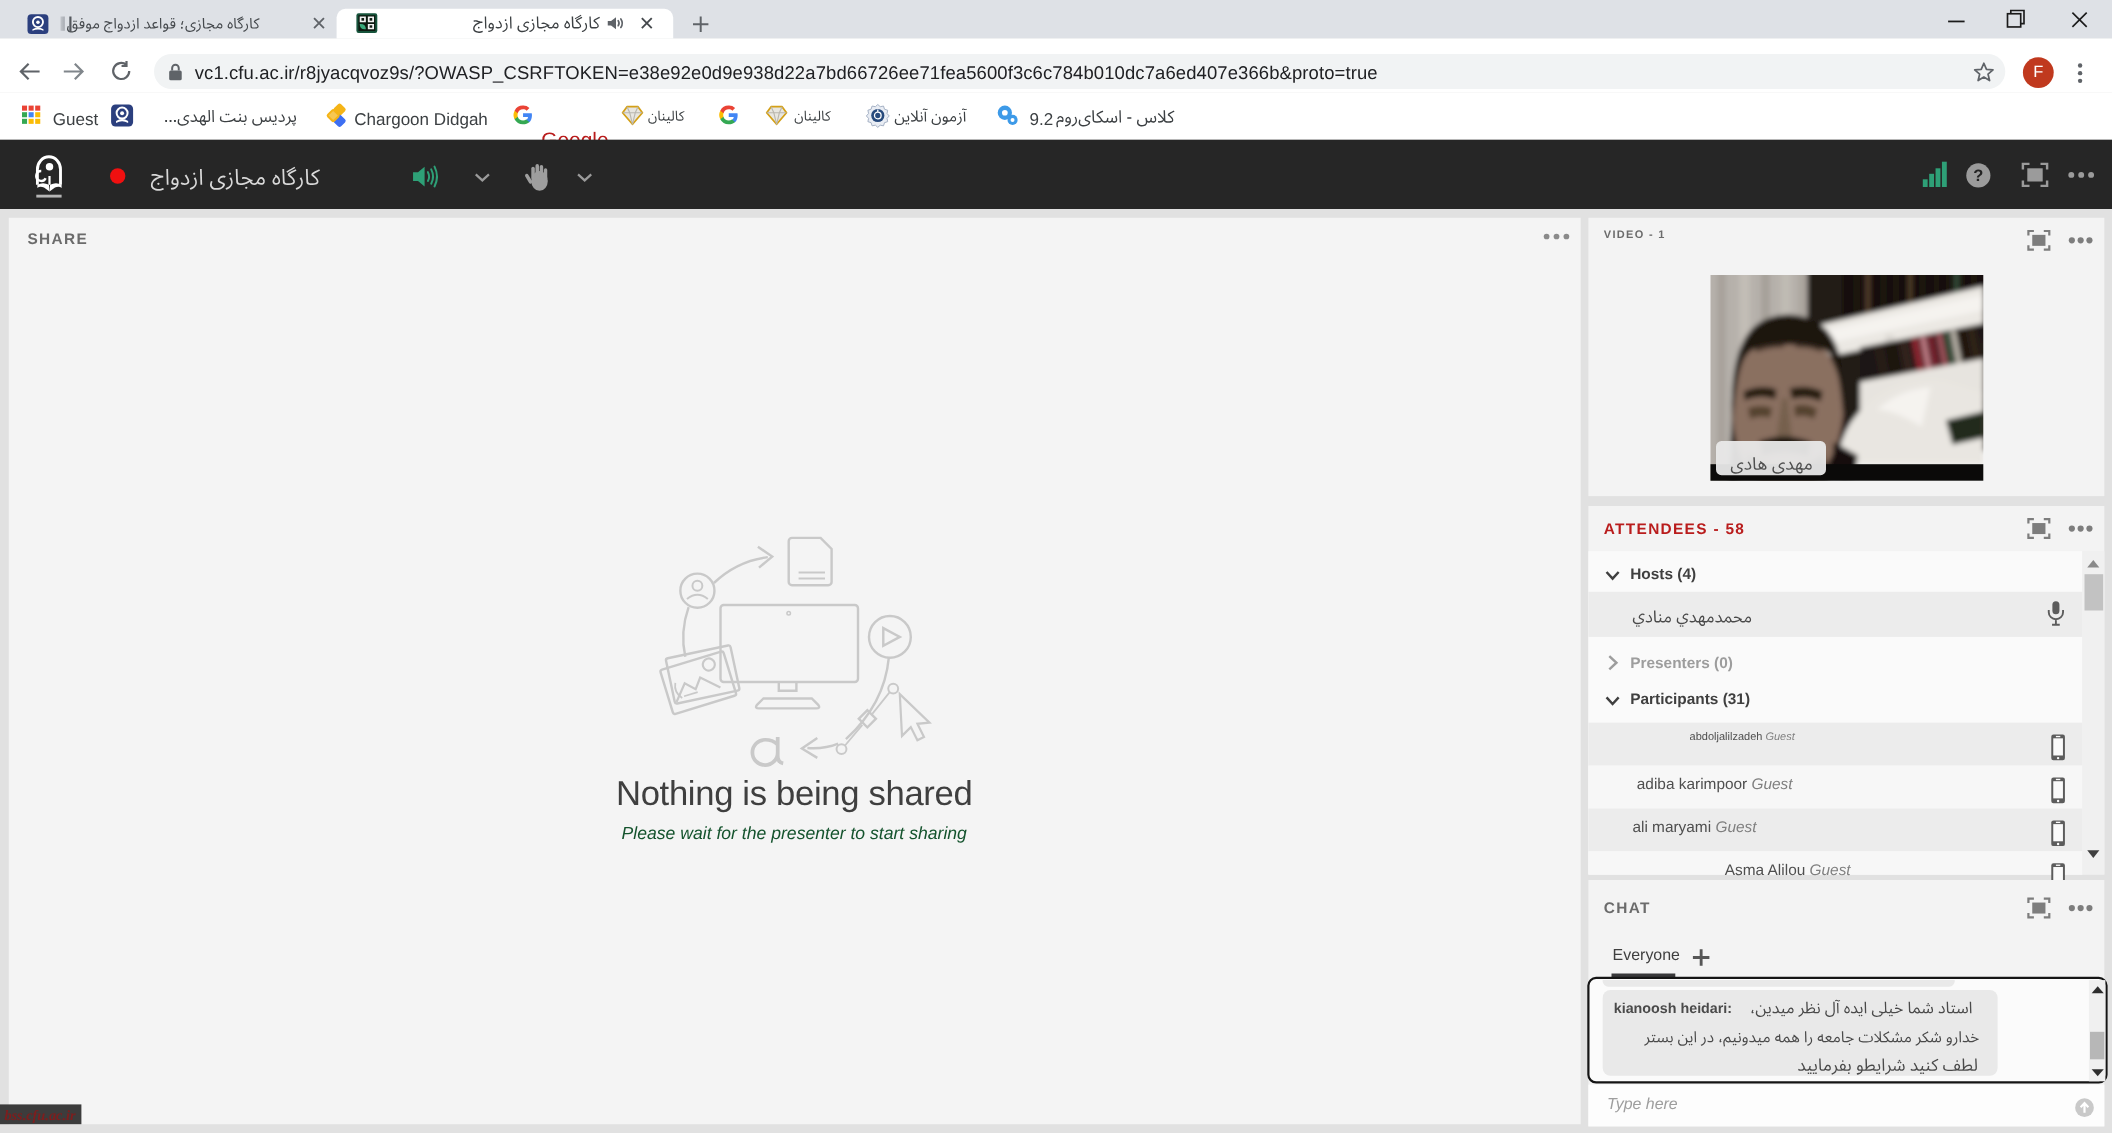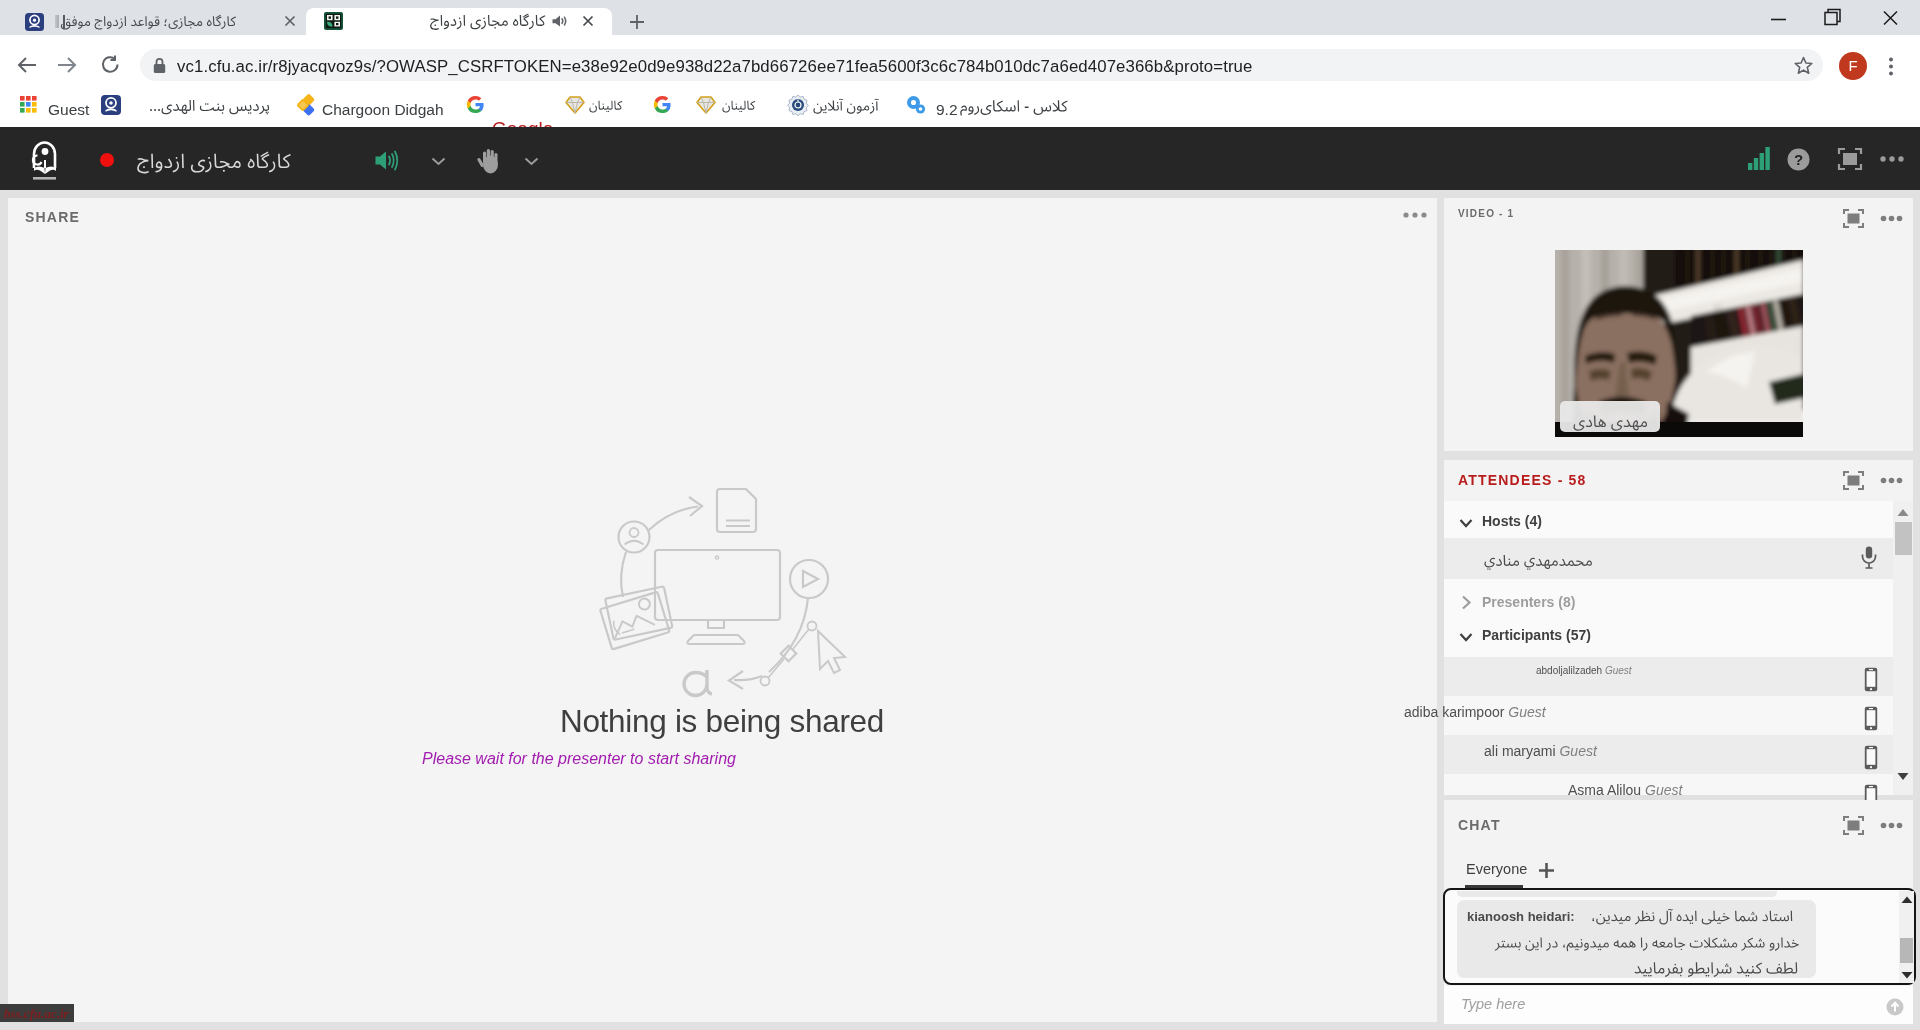--- a/index.html
+++ b/index.html
@@ -231,21 +231,21 @@
 <path d="M144 200 Q160 201 172 196"></path>
 <path d="M153 191 L139 200.5 L153 209"></path>
 <rect x="193" y="168" width="11" height="11" transform="rotate(45 198.5 173.5)"></rect>
 <path d="M203 169 L219 149 M194 179 L178 198" stroke-width="1.6"></path>
 <circle cx="222" cy="146" r="4.5" stroke-width="1.8"></circle>
 <circle cx="175" cy="201" r="4.5" stroke-width="1.8"></circle>
 <path d="M228 151 L255 177 L244 178 L250 190 L244 193 L238 181 L230 189 Z" stroke-width="2"></path>
 <path d="M117 190 v17 q0 6 5 7 M117 204 a11.5 11.5 0 1 1 -11.5 -11.5 q7 0 11.5 4.5" stroke-width="3.4"></path>
 </svg>
 <div class="abs" style="left:422px;top:703px;width:600px;text-align:center;font-size:31.5px;color:#3f3f3f;letter-spacing:-0.3px">Nothing is being shared</div>
-<div class="abs" style="left:422px;top:750px;width:600px;font-size:16px;font-style:italic;color:#a21caf">Please wait for the presenter to start sharing</div>
+<div class="abs" style="left:422px;top:750px;width:600px;text-align:center;font-size:16px;font-style:italic;color:#14532d">Please wait for the presenter to start sharing</div>
 <div class="abs" style="left:0;top:1004px;width:74px;height:18px;background:#3c3c3c"></div>
 <div class="abs" style="left:4px;top:1006px;font-size:13px;font-weight:bold;font-style:italic;font-family:'Liberation Serif',serif;color:#7f1d1d">bss.cfu.ac.ir</div>
 <div class="abs" style="left:1444px;top:198px;width:469px;height:253px;background:#f3f3f3"></div>
 <div class="abs" style="left:1458px;top:208px;font-size:10px;font-weight:bold;letter-spacing:1.2px;color:#6b6b6b">VIDEO&nbsp;- 1</div>
 <svg class="abs" style="left:1843px;top:209px" width="24" height="20">
 <path d="M1 5 V1 H6 M15 1 H20 V5 M20 14 V18 H15 M6 18 H1 V14" stroke="#7d7d7d" stroke-width="2" fill="none"></path>
 <rect x="4.5" y="4.5" width="12" height="10" fill="#7d7d7d"></rect>
 </svg>
 <svg class="abs" style="left:1880px;top:215px" width="24" height="8">
     <circle cx="3.5" cy="3.5" r="2.8" fill="#7d7d7d"></circle>
@@ -348,35 +348,35 @@
 <svg style="position:absolute;left:1484.0px;top:547.2px;overflow:visible" width="109" height="27">
     <path transform="translate(0,18.8)" d="M0.4 -1.8Q0.4 -2.1 0.5 -2.6Q0.6 -3 0.7 -3.4Q0.9 -3.9 1.1 -4.4L2.2 -4Q2 -3.6 1.9 -3.2Q1.8 -2.9 1.7 -2.5Q1.7 -2.2 1.7 -1.9Q1.7 -1.3 1.9 -0.9Q2.2 -0.4 2.6 -0.1Q3.1 0.1 3.7 0.3Q4.3 0.4 5 0.4Q6 0.4 6.9 0.2Q7.7 -0 8.2 -0.4Q8.7 -0.7 9 -1.1Q9.3 -1.5 9.3 -1.8Q9.3 -2 9 -2.2Q8.8 -2.4 8.4 -2.5Q7.9 -2.7 7.5 -2.8Q7 -3 6.6 -3.2Q6.2 -3.5 6 -3.8Q5.7 -4.2 5.7 -4.6Q5.7 -5.2 6 -5.8Q6.3 -6.5 6.9 -7Q7.4 -7.5 8.1 -7.8Q8.7 -8.1 9.4 -8.1Q10.1 -8.1 10.5 -7.9Q11 -7.7 11.2 -7.6L10.7 -6.5Q10.4 -6.6 10.1 -6.8Q9.8 -6.9 9.4 -6.9Q9 -6.9 8.6 -6.7Q8.1 -6.5 7.7 -6.2Q7.4 -5.9 7.2 -5.5Q6.9 -5.2 6.9 -4.8Q6.9 -4.6 7.2 -4.3Q7.5 -4.1 7.9 -4Q8.3 -3.8 8.8 -3.6Q9.2 -3.4 9.7 -3.2Q10.1 -3 10.3 -2.7Q10.6 -2.4 10.6 -2Q10.6 -1.5 10.2 -0.8Q9.9 -0.2 9.1 0.4Q8.4 1 7.3 1.3Q6.3 1.7 4.9 1.7Q3.9 1.7 3.1 1.5Q2.3 1.3 1.7 0.8Q1.1 0.4 0.8 -0.2Q0.4 -0.9 0.4 -1.8ZM6 4Q5.7 4 5.4 3.8Q5.2 3.6 5.2 3.3Q5.2 3 5.4 2.8Q5.7 2.6 6 2.6Q6.3 2.6 6.5 2.8Q6.7 3 6.7 3.3Q6.7 3.6 6.5 3.8Q6.3 4 6 4ZM3.9 4Q3.6 4 3.4 3.8Q3.2 3.6 3.2 3.3Q3.2 3 3.4 2.8Q3.6 2.6 3.9 2.6Q4.2 2.6 4.4 2.8Q4.6 3 4.6 3.3Q4.6 3.6 4.4 3.8Q4.2 4 3.9 4Z M11.9 -0.7 12.5 -1.7Q12.8 -1.5 13.4 -1.3Q13.9 -1.2 14.6 -1.2Q15.4 -1.2 15.8 -1.3Q16.3 -1.5 16.5 -1.7Q16.7 -2 16.7 -2.4Q16.7 -2.7 16.5 -3.2Q16.4 -3.6 16 -4.4Q15.6 -5.1 14.7 -6.4L15.7 -7Q16.5 -5.9 17 -5.1Q17.5 -4.2 17.7 -3.5Q17.9 -2.8 17.9 -2.4Q17.9 -1.8 17.6 -1.2Q17.3 -0.6 16.6 -0.3Q15.9 0.1 14.6 0.1Q14.1 0.1 13.6 0Q13.1 -0.1 12.7 -0.3Q12.2 -0.4 11.9 -0.7Z M22.9 0.1Q21.7 0.1 21.1 -0.2Q20.4 -0.5 20.2 -1Q20 -1.6 19.9 -2.5L19.6 -10.7H20.9L21.2 -3Q21.2 -2.2 21.3 -1.9Q21.4 -1.5 21.8 -1.3Q22.2 -1.2 23.1 -1.2Q23.4 -1.2 23.5 -1Q23.7 -0.8 23.7 -0.6Q23.7 -0.3 23.5 -0.1Q23.2 0.1 22.9 0.1Z M22.9 0.1 23.1 -1.2Q23.7 -1.2 24.1 -1.3Q24.4 -1.4 24.6 -1.7Q24.8 -2 24.9 -2.6Q25.1 -3.3 25.3 -4.2L26.4 -4Q26.4 -3.8 26.3 -3.4Q26.2 -3.1 26.2 -2.8Q26.1 -2.4 26.1 -2.2Q26.1 -1.9 26.2 -1.7Q26.4 -1.4 26.8 -1.3Q27.3 -1.2 28.2 -1.2Q28.5 -1.2 28.7 -1Q28.8 -0.8 28.8 -0.6Q28.8 -0.3 28.6 -0.1Q28.4 0.1 28.1 0.1Q27.1 0.1 26.5 -0.1Q26 -0.3 25.7 -0.6Q25.5 -1 25.4 -1.5L25.8 -1.5Q25.6 -1 25.3 -0.7Q25 -0.4 24.7 -0.2Q24.4 -0 23.9 0Q23.5 0.1 22.9 0.1ZM25.3 -5.8Q24.9 -5.8 24.7 -6Q24.5 -6.2 24.5 -6.5Q24.5 -6.8 24.7 -7.1Q24.9 -7.3 25.3 -7.3Q25.6 -7.3 25.8 -7.1Q26 -6.8 26 -6.5Q26 -6.2 25.8 -6Q25.6 -5.8 25.3 -5.8Z M28.1 0.1 28.2 -1.2Q28.6 -1.2 28.9 -1.3Q29.2 -1.5 29.5 -1.9Q29.7 -2.4 30.1 -3.1Q30.5 -4 30.9 -4.5Q31.4 -5 31.8 -5.2Q32.2 -5.4 32.6 -5.4Q33.1 -5.4 33.6 -5.1Q34 -4.8 34.3 -4.4Q34.7 -4 34.9 -3.5Q35 -2.9 35 -2.4Q35 -1.5 34.7 -1Q34.4 -0.5 33.9 -0.2Q33.4 0 32.9 0Q32.4 0 31.7 -0.2Q31 -0.4 29.9 -1.1L30.5 -2Q31.2 -1.6 31.8 -1.4Q32.4 -1.2 32.8 -1.2Q33.2 -1.2 33.5 -1.4Q33.7 -1.5 33.8 -1.7Q34 -2 34 -2.3Q34 -2.7 33.8 -3.1Q33.5 -3.6 33.2 -3.9Q32.9 -4.1 32.5 -4.1Q32.3 -4.1 32 -4Q31.8 -3.8 31.5 -3.4Q31.2 -3 30.9 -2.3Q30.5 -1.5 30.2 -1Q29.9 -0.5 29.5 -0.3Q29.2 -0.1 28.9 0Q28.5 0.1 28.1 0.1Z M40.3 -1.8Q40.3 -2.1 40.4 -2.6Q40.4 -3 40.6 -3.4Q40.7 -3.9 40.9 -4.4L42 -4Q41.8 -3.6 41.7 -3.2Q41.6 -2.9 41.6 -2.5Q41.5 -2.2 41.5 -1.9Q41.5 -1.3 41.8 -0.9Q42 -0.4 42.5 -0.1Q42.9 0.1 43.5 0.3Q44.1 0.4 44.8 0.4Q45.9 0.4 46.7 0.2Q47.5 -0 48 -0.4Q48.6 -0.7 48.8 -1.1Q49.1 -1.5 49.1 -1.8Q49.1 -2 48.9 -2.2Q48.6 -2.4 48.2 -2.5Q47.8 -2.7 47.3 -2.8Q46.9 -3 46.5 -3.2Q46.1 -3.5 45.8 -3.8Q45.6 -4.2 45.6 -4.6Q45.6 -5.2 45.9 -5.8Q46.2 -6.5 46.7 -7Q47.2 -7.5 47.9 -7.8Q48.6 -8.1 49.3 -8.1Q49.9 -8.1 50.4 -7.9Q50.8 -7.7 51 -7.6L50.5 -6.5Q50.2 -6.6 49.9 -6.8Q49.6 -6.9 49.3 -6.9Q48.8 -6.9 48.4 -6.7Q48 -6.5 47.6 -6.2Q47.2 -5.9 47 -5.5Q46.8 -5.2 46.8 -4.8Q46.8 -4.6 47 -4.3Q47.3 -4.1 47.7 -4Q48.1 -3.8 48.6 -3.6Q49.1 -3.4 49.5 -3.2Q49.9 -3 50.2 -2.7Q50.4 -2.4 50.4 -2Q50.4 -1.5 50.1 -0.8Q49.7 -0.2 49 0.4Q48.2 1 47.2 1.3Q46.1 1.7 44.7 1.7Q43.8 1.7 43 1.5Q42.2 1.3 41.6 0.8Q41 0.4 40.6 -0.2Q40.3 -0.9 40.3 -1.8ZM45.8 4Q45.5 4 45.3 3.8Q45.1 3.6 45.1 3.3Q45.1 3 45.3 2.8Q45.5 2.6 45.8 2.6Q46.1 2.6 46.3 2.8Q46.5 3 46.5 3.3Q46.5 3.6 46.3 3.8Q46.1 4 45.8 4ZM43.8 4Q43.4 4 43.2 3.8Q43 3.6 43 3.3Q43 3 43.2 2.8Q43.4 2.6 43.8 2.6Q44.1 2.6 44.3 2.8Q44.5 3 44.5 3.3Q44.5 3.6 44.3 3.8Q44.1 4 43.8 4Z M54.5 -1.2Q55.2 -1.2 55.7 -1.3Q56.1 -1.5 56.3 -1.7Q56.5 -2 56.5 -2.4Q56.5 -2.7 56.3 -3.1Q56.2 -3.6 55.9 -4.1Q55.6 -4.6 55.3 -5.2Q54.9 -5.8 54.5 -6.4L55.6 -7Q56.2 -6.1 56.6 -5.4Q57 -4.6 57.3 -3.9Q57.6 -3.2 57.8 -2.6Q58 -1.9 58.3 -1.6Q58.5 -1.3 58.8 -1.2Q59.1 -1.2 59.4 -1.2Q59.7 -1.2 59.8 -1Q60 -0.8 60 -0.6Q60 -0.3 59.8 -0.1Q59.5 0.1 59.2 0.1Q58.7 0.1 58.3 -0.1Q57.8 -0.3 57.4 -0.7Q57.1 -1.2 57 -1.9L57.6 -2.4Q57.6 -1.8 57.3 -1.2Q57 -0.6 56.4 -0.3Q55.7 0.1 54.5 0.1Q53.9 0.1 53.4 0Q52.9 -0.1 52.5 -0.3Q52.1 -0.4 51.8 -0.7L52.4 -1.7Q52.7 -1.5 53.2 -1.3Q53.7 -1.2 54.5 -1.2Z M63.8 3.3Q62.9 3.3 62.1 2.8Q61.3 2.4 60.9 1.5Q60.4 0.6 60.4 -0.7Q60.4 -1.9 60.7 -2.9Q61 -3.9 61.5 -4.7Q62 -5.4 62.5 -5.8Q63.1 -6.2 63.7 -6.2Q64.2 -6.2 64.5 -6Q64.9 -5.7 65.2 -5.2Q65.4 -4.6 65.4 -3.9Q65.4 -3.3 65.2 -2.7Q65 -2.1 64.5 -1.5Q63.9 -1 62.9 -0.8L63.9 -1.6Q64.4 -1.5 64.9 -1.4Q65.4 -1.3 65.9 -1.2Q66.4 -1.2 67 -1.2Q67.3 -1.2 67.4 -1Q67.6 -0.8 67.6 -0.6Q67.6 -0.3 67.4 -0.1Q67.2 0.1 66.8 0.1Q66.4 0.1 66 0Q65.5 -0 65 -0.1Q64.6 -0.1 64.1 -0.2L65.4 -0.3Q65.8 0.1 66 0.6Q66.1 1.1 66 1.5Q66 2 65.7 2.4Q65.4 2.8 64.9 3Q64.5 3.3 63.8 3.3ZM59.2 0.1 59.4 -1.2Q59.7 -1.2 60 -1.2Q60.3 -1.2 60.6 -1.2L60.7 -0.1Q60.3 0 59.9 0Q59.6 0.1 59.2 0.1ZM63.9 2Q64.1 2 64.4 1.9Q64.6 1.8 64.8 1.6Q65 1.4 65 1Q65 0.6 64.8 0.3Q64.6 -0 64.2 -0.2Q63.7 -0.4 62.8 -0.4Q62.7 -0.4 62.4 -0.4Q62.2 -0.4 62 -0.3Q61.8 -0.3 61.5 -0.2V-1.2Q62.1 -1.3 62.6 -1.5Q63 -1.6 63.4 -1.9Q63.8 -2.2 64 -2.7Q64.2 -3.1 64.2 -3.8Q64.2 -4 64.1 -4.3Q64 -4.6 63.9 -4.8Q63.8 -5 63.6 -5Q63.3 -5 63 -4.7Q62.7 -4.4 62.4 -3.9Q62.1 -3.3 61.9 -2.6Q61.7 -1.8 61.7 -1Q61.7 0 61.9 0.6Q62.1 1.2 62.4 1.5Q62.8 1.8 63.2 1.9Q63.5 2 63.9 2Z M66.8 0.1 67 -1.2Q67.4 -1.2 67.7 -1.3Q68 -1.5 68.2 -1.9Q68.5 -2.4 68.8 -3.1Q69.3 -4 69.7 -4.5Q70.1 -5 70.5 -5.2Q71 -5.4 71.4 -5.4Q71.9 -5.4 72.3 -5.1Q72.8 -4.8 73.1 -4.4Q73.4 -4 73.6 -3.5Q73.8 -2.9 73.8 -2.4Q73.8 -1.5 73.5 -1Q73.2 -0.5 72.7 -0.2Q72.2 0 71.7 0Q71.2 0 70.5 -0.2Q69.7 -0.4 68.6 -1.1L69.2 -2Q70 -1.6 70.6 -1.4Q71.1 -1.2 71.5 -1.2Q72 -1.2 72.2 -1.4Q72.5 -1.5 72.6 -1.7Q72.7 -2 72.7 -2.3Q72.7 -2.7 72.5 -3.1Q72.3 -3.6 72 -3.9Q71.7 -4.1 71.3 -4.1Q71 -4.1 70.8 -4Q70.5 -3.8 70.2 -3.4Q70 -3 69.6 -2.3Q69.3 -1.5 68.9 -1Q68.6 -0.5 68.3 -0.3Q68 -0.1 67.6 0Q67.3 0.1 66.8 0.1Z M77.9 -1.2Q78.7 -1.2 79.1 -1.3Q79.6 -1.5 79.8 -1.7Q80 -2 80 -2.4Q80 -2.7 79.8 -3.1Q79.6 -3.6 79.4 -4.1Q79.1 -4.6 78.8 -5.2Q78.4 -5.8 78 -6.4L79 -7Q79.6 -6.1 80.1 -5.4Q80.5 -4.6 80.8 -3.9Q81.1 -3.2 81.3 -2.6Q81.5 -1.9 81.7 -1.6Q82 -1.3 82.3 -1.2Q82.6 -1.2 82.8 -1.2Q83.1 -1.2 83.3 -1Q83.4 -0.8 83.4 -0.6Q83.4 -0.3 83.2 -0.1Q83 0.1 82.7 0.1Q82.2 0.1 81.7 -0.1Q81.2 -0.3 80.9 -0.7Q80.5 -1.2 80.4 -1.9L81 -2.4Q81 -1.8 80.8 -1.2Q80.5 -0.6 79.8 -0.3Q79.2 0.1 77.9 0.1Q77.4 0.1 76.9 0Q76.4 -0.1 76 -0.3Q75.5 -0.4 75.2 -0.7L75.8 -1.7Q76.1 -1.5 76.7 -1.3Q77.2 -1.2 77.9 -1.2Z M82.7 0.1 82.8 -1.2Q83.2 -1.2 83.5 -1.3Q83.7 -1.5 84 -1.9Q84.2 -2.4 84.6 -3.1Q84.9 -3.8 85.3 -4.2Q85.7 -4.7 86 -5Q86.4 -5.2 86.7 -5.3Q87 -5.4 87.3 -5.4Q87.8 -5.4 88.2 -5.2Q88.5 -5 88.9 -4.5Q89.2 -4 89.6 -3.1Q89.9 -2.2 90.2 -1.8Q90.5 -1.4 90.8 -1.3Q91.1 -1.2 91.5 -1.2Q91.8 -1.2 92 -1Q92.1 -0.8 92.1 -0.6Q92.1 -0.3 91.9 -0.1Q91.7 0.1 91.3 0.1Q90.8 0.1 90.3 -0.1Q89.8 -0.3 89.5 -0.7L89.7 -1.1Q89.5 -0.6 89.2 -0.3Q88.9 0 88.6 0.1Q88.3 0.3 87.9 0.3Q87.4 0.3 86.9 0.1Q86.3 -0.1 85.9 -0.5Q85.4 -0.9 85 -1.4Q84.6 -0.8 84.3 -0.4Q83.9 -0.1 83.5 -0Q83.2 0.1 82.7 0.1ZM85.6 -2.6Q85.8 -2.2 86.1 -1.8Q86.4 -1.5 86.7 -1.3Q87 -1.1 87.3 -1Q87.6 -0.9 87.9 -0.9Q88.4 -0.9 88.6 -1.3Q88.9 -1.7 88.6 -2.4Q88.5 -2.7 88.3 -3Q88.2 -3.4 88 -3.6Q87.9 -3.9 87.6 -4.1Q87.4 -4.2 87.2 -4.2Q87 -4.2 86.7 -4.1Q86.5 -3.9 86.2 -3.6Q85.9 -3.2 85.6 -2.6Z M100.9 0.1Q100.3 0.1 99.8 -0Q99.2 -0.1 98.8 -0.3Q98.4 -0.5 98.1 -1Q97.8 -1.4 97.7 -2.1L98.5 -2.6Q98.7 -2 99 -1.7Q99.3 -1.4 99.8 -1.3Q100.3 -1.2 101.1 -1.2Q101.4 -1.2 101.5 -1Q101.7 -0.8 101.7 -0.6Q101.7 -0.3 101.4 -0.1Q101.2 0.1 100.9 0.1ZM91.3 0.1 91.5 -1.2Q92.3 -1.2 93 -1.3Q93.8 -1.4 94.5 -1.6Q95.2 -1.8 95.9 -2.2Q96.5 -2.5 97.1 -2.9Q96.8 -3.3 96.2 -3.5Q95.7 -3.8 95.1 -3.9Q94.5 -4 93.8 -4Q93.6 -4 93.4 -4Q93.2 -4 93 -4Q92.8 -3.9 92.5 -3.9L92.2 -5Q92.7 -5.1 93.1 -5.2Q93.5 -5.3 93.8 -5.3Q94.6 -5.3 95.2 -5.1Q95.9 -4.9 96.4 -4.6Q96.9 -4.4 97.4 -4.1Q97.8 -3.8 98.3 -3.6Q98.7 -3.4 99.2 -3.4H99.5L99.6 -2.4Q98.9 -2.4 98.4 -2.2Q97.9 -2 97.3 -1.7Q96.8 -1.5 96.3 -1.1Q95.7 -0.8 95 -0.6Q94.3 -0.3 93.4 -0.1Q92.5 0.1 91.3 0.1Z M100.9 0.1 101.1 -1.2Q101.5 -1.2 101.8 -1.3Q102 -1.5 102.3 -1.9Q102.6 -2.4 102.9 -3.1Q103.3 -4 103.8 -4.5Q104.2 -5 104.6 -5.2Q105 -5.4 105.5 -5.4Q106 -5.4 106.4 -5.1Q106.8 -4.8 107.2 -4.4Q107.5 -4 107.7 -3.5Q107.9 -2.9 107.9 -2.4Q107.9 -1.5 107.6 -1Q107.2 -0.5 106.8 -0.2Q106.3 0 105.8 0Q105.3 0 104.6 -0.2Q103.8 -0.4 102.7 -1.1L103.3 -2Q104 -1.6 104.6 -1.4Q105.2 -1.2 105.6 -1.2Q106 -1.2 106.3 -1.4Q106.6 -1.5 106.7 -1.7Q106.8 -2 106.8 -2.3Q106.8 -2.7 106.6 -3.1Q106.4 -3.6 106.1 -3.9Q105.7 -4.1 105.4 -4.1Q105.1 -4.1 104.8 -4Q104.6 -3.8 104.3 -3.4Q104.1 -3 103.7 -2.3Q103.3 -1.5 103 -1Q102.7 -0.5 102.4 -0.3Q102 -0.1 101.7 0Q101.3 0.1 100.9 0.1Z" fill="#4a4a4a"></path>
   </svg>
 <svg class="abs" style="left:1861px;top:546px" width="16" height="26">
 <rect x="4.8" y="0.5" width="6.4" height="12" rx="3.2" fill="#5c5c5c"></rect>
 <path d="M1.5 8.5 v2 a6.5 6.5 0 0 0 13 0 v-2 M8 17.5 v4 M4.5 22 h7" stroke="#5c5c5c" stroke-width="1.7" fill="none"></path>
 </svg>
 <svg class="abs" style="left:1461px;top:595px" width="10" height="15">
     <path d="M2 1.5 L8.5 7.5 L2 13.5" stroke="#9d9d9d" stroke-width="2.2" fill="none"></path>
   </svg>
-<div class="abs" style="left:1482px;top:594px;font-size:14px;font-weight:bold;color:#9d9d9d">Presenters (8)</div>
+<div class="abs" style="left:1482px;top:594px;font-size:14px;font-weight:bold;color:#9d9d9d">Presenters (0)</div>
 <svg class="abs" style="left:1459px;top:632px" width="14" height="10">
     <path d="M1.5 2 L7 8 L12.5 2" stroke="#3f3f3f" stroke-width="2.2" fill="none"></path>
   </svg>
-<div class="abs" style="left:1482px;top:627px;font-size:14px;font-weight:bold;color:#3f3f3f">Participants (57)</div>
+<div class="abs" style="left:1482px;top:627px;font-size:14px;font-weight:bold;color:#3f3f3f">Participants (31)</div>
 <div class="abs" style="left:1444px;top:656.5px;width:449px;height:39.1px;background:#ececec"></div>
 <div class="abs" style="left:1536px;top:664.5px;font-size:10px;color:#4f4f4f;white-space:nowrap">abdoljalilzadeh <span style="font-style:italic;color:#7f7f7f">Guest</span></div>
 <svg class="abs" style="left:1864px;top:667.0px" width="14" height="25">
 <rect x="0.8" y="0.8" width="12.4" height="23.4" rx="2" fill="#5c5c5c"></rect>
 <rect x="2.6" y="4.2" width="8.8" height="15.6" fill="#fafafa"></rect>
 <circle cx="7" cy="22.2" r="1.1" fill="#fafafa"></circle>
     <rect x="5" y="2" width="4" height="1.2" fill="#fafafa"></rect>
 </svg>
 <div class="abs" style="left:1444px;top:695.6px;width:449px;height:39.1px;background:#f7f7f7"></div>
-<div class="abs" style="left:1404px;top:703.6px;font-size:14px;color:#4f4f4f;white-space:nowrap">adiba karimpoor <span style="font-style:italic;color:#7f7f7f">Guest</span></div>
+<div class="abs" style="left:1488px;top:703.6px;font-size:14px;color:#4f4f4f;white-space:nowrap">adiba karimpoor <span style="font-style:italic;color:#7f7f7f">Guest</span></div>
 <svg class="abs" style="left:1864px;top:706.1px" width="14" height="25">
 <rect x="0.8" y="0.8" width="12.4" height="23.4" rx="2" fill="#5c5c5c"></rect>
 <rect x="2.6" y="4.2" width="8.8" height="15.6" fill="#fafafa"></rect>
 <circle cx="7" cy="22.2" r="1.1" fill="#fafafa"></circle>
     <rect x="5" y="2" width="4" height="1.2" fill="#fafafa"></rect>
 </svg>
 <div class="abs" style="left:1444px;top:734.7px;width:449px;height:39.1px;background:#ececec"></div>
 <div class="abs" style="left:1484px;top:742.7px;font-size:14px;color:#4f4f4f;white-space:nowrap">ali maryami <span style="font-style:italic;color:#7f7f7f">Guest</span></div>
 <svg class="abs" style="left:1864px;top:745.2px" width="14" height="25">
 <rect x="0.8" y="0.8" width="12.4" height="23.4" rx="2" fill="#5c5c5c"></rect>

